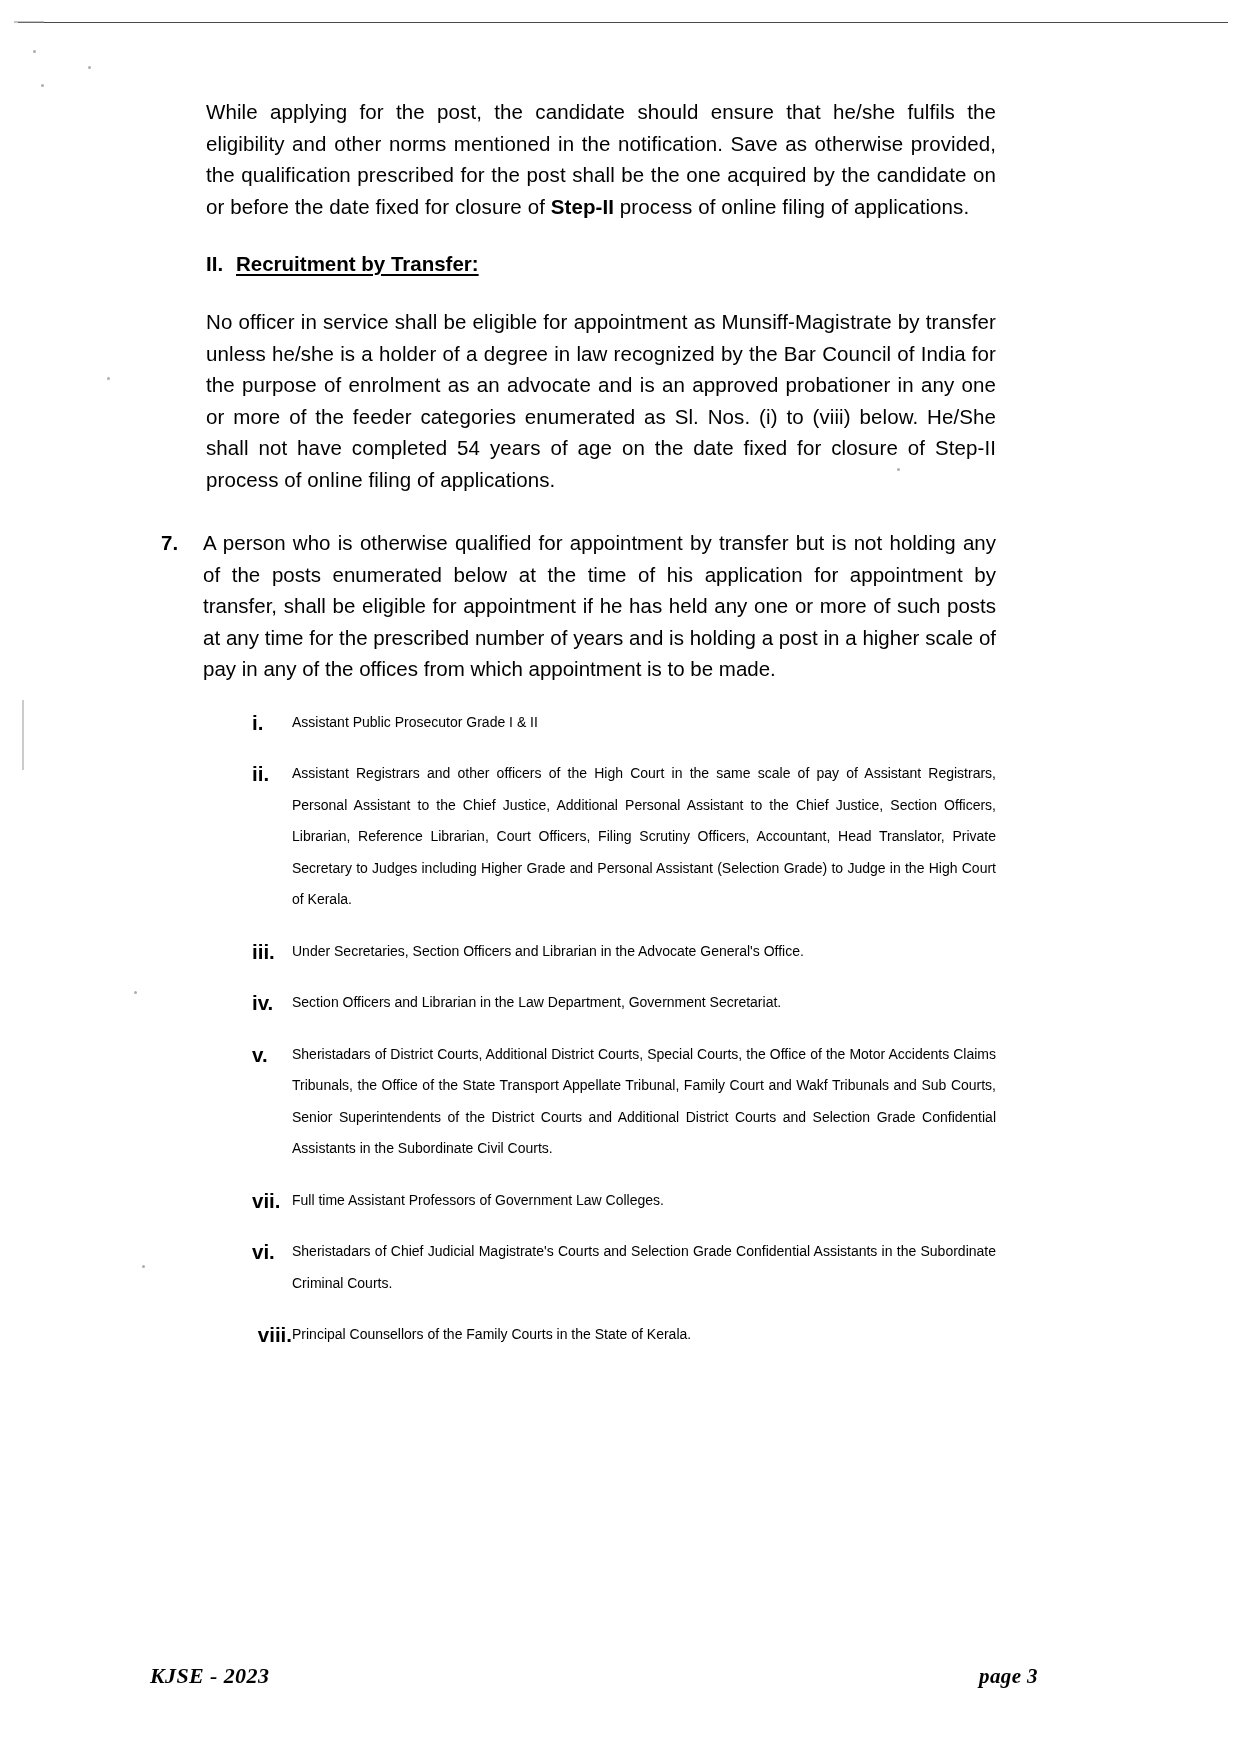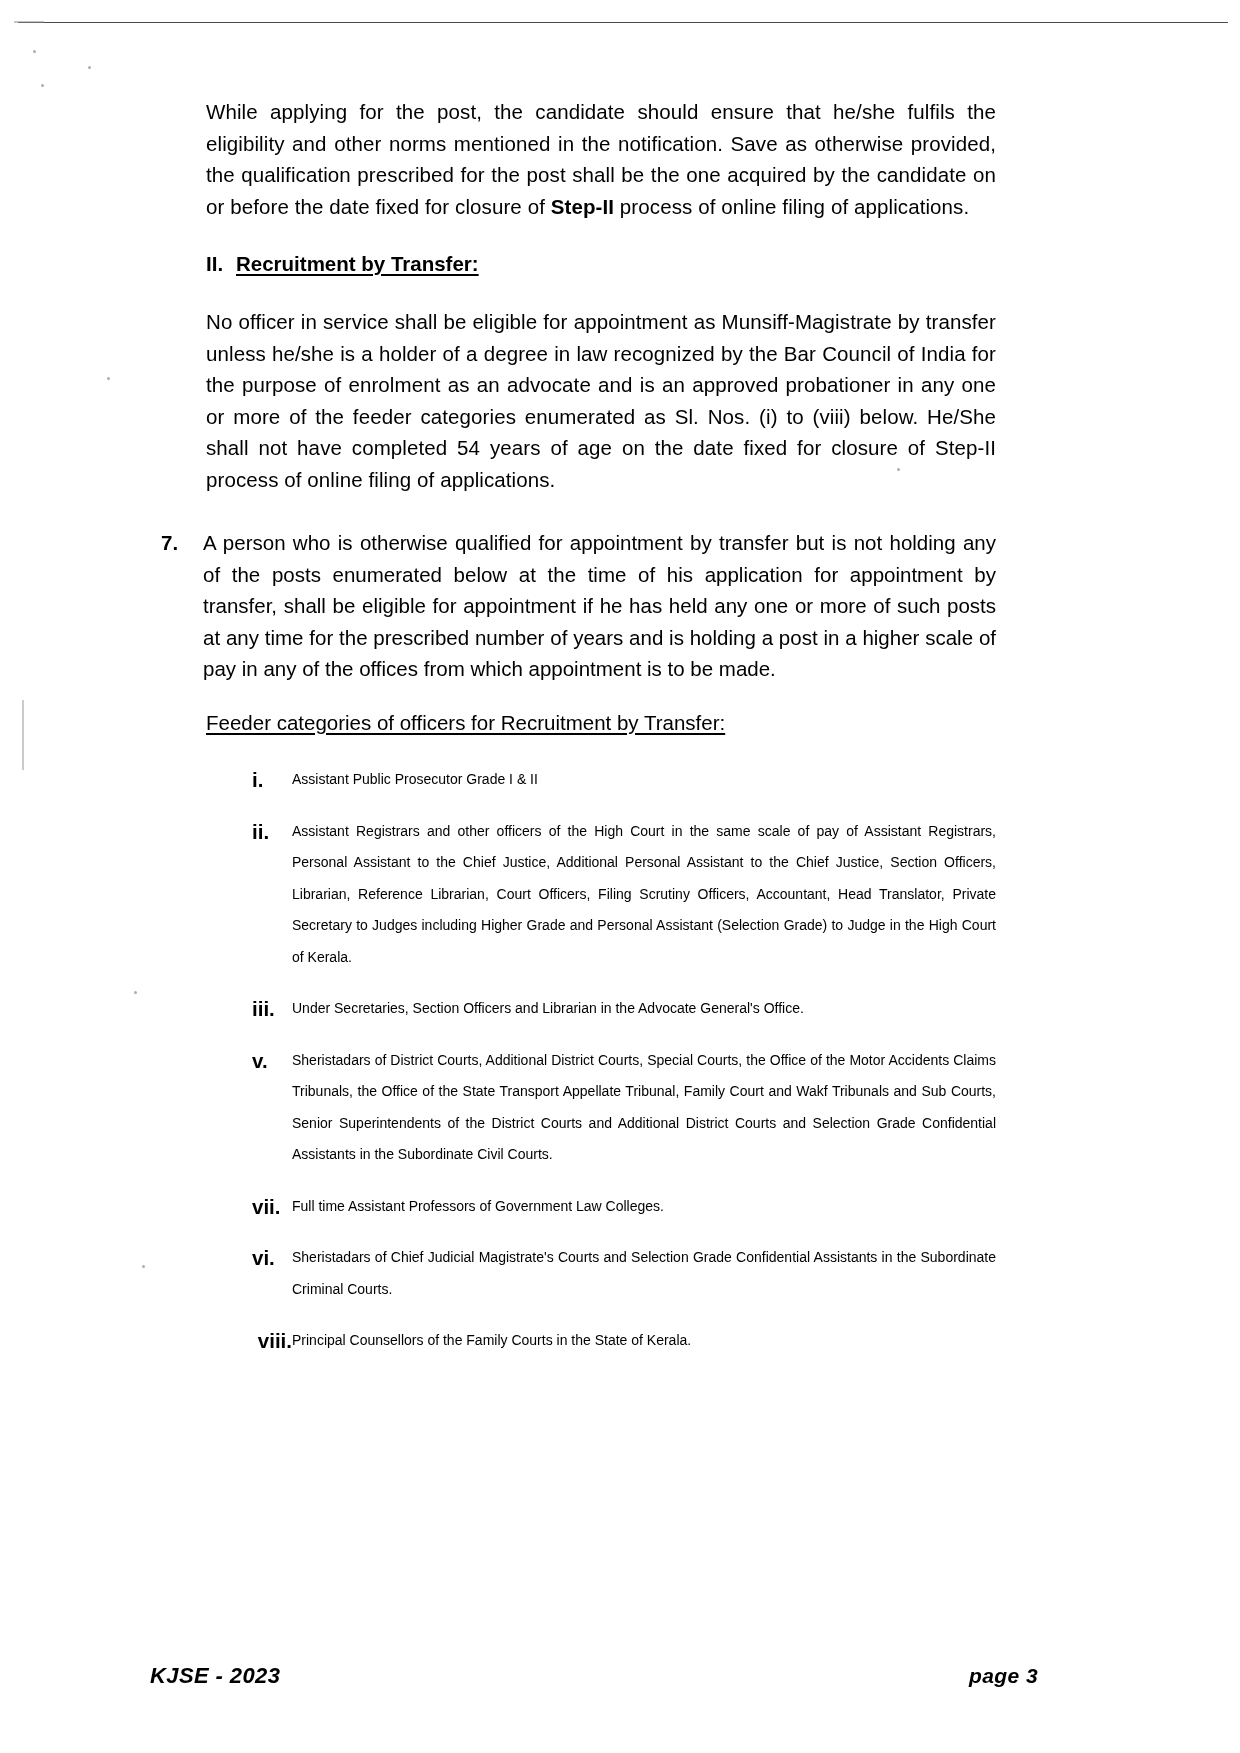--- a/index.html
+++ b/index.html
@@ -155,21 +155,21 @@
     position: absolute;
     left: 150px;
     right: 110px;
     bottom: 64px;
     display: flex;
     justify-content: space-between;
     align-items: baseline;
   }
   .footer .left,
   .footer .right {
-    font-family: Liberation Sans, sans-serif;
+    font-family: Liberation Serif, serif;
     font-style: italic;
     font-weight: bold;
     font-size: 22px;
     letter-spacing: .4px;
   }
   .footer .right {
     font-size: 21px;
   }
 </style>
 </head>
@@ -198,36 +198,37 @@
     </div>
 
     <p class="body-text para">No officer in service shall be eligible for appointment as Munsiff-Magistrate by transfer unless he/she is a holder of a degree in law recognized by the Bar Council of India for the purpose of enrolment as an advocate and is an approved probationer in any one or more of the feeder categories enumerated as Sl. Nos. (i) to (viii) below.  He/She shall not have completed 54 years of age on the date fixed for closure of Step-II process of online filing of applications.</p>
 
     <div class="numbered">
       <div class="num">7.</div>
       <div class="txt">A person who is otherwise qualified for appointment by transfer but is not holding any of the posts enumerated below at the time of his application for appointment by transfer, shall be eligible for appointment if he has held any one or more of such posts at any time for the prescribed number of years and is holding a post in a higher scale of pay in any of the offices from which  appointment is to be made.</div>
     </div>
 
 
-    <div>
-      <span class="feeder-heading">Feeder categories of officers for Recruitment by Transfer:</span>
-    </div>
 
     <ol class="roman">
       <li>
         <span class="marker">i.</span>
         <span class="item-text nojustify">Assistant Public Prosecutor Grade I &amp; II</span>
       </li>
       <li>
         <span class="marker">ii.</span>
         <span class="item-text">Assistant Registrars and other officers of the High Court in the same scale of   pay of Assistant Registrars, Personal Assistant to the Chief Justice, Additional   Personal Assistant to the Chief Justice, Section Officers, Librarian, Reference Librarian, Court Officers, Filing Scrutiny Officers, Accountant, Head Translator, Private Secretary to Judges including Higher Grade and Personal Assistant (Selection Grade) to Judge in the High Court of Kerala.</span>
       </li>
       <li>
         <span class="marker">iii.</span>
         <span class="item-text">Under Secretaries, Section Officers and Librarian in the Advocate General's Office.</span>
+      </li>
+      <li>
+        <span class="marker">iv.</span>
+        <span class="item-text">Section Officers and Librarian in the Law Department, Government Secretariat.</span>
       </li>
       <li>
         <span class="marker">v.</span>
         <span class="item-text">Sheristadars of District Courts, Additional District Courts, Special Courts, the Office of the Motor Accidents Claims Tribunals, the Office of the State Transport Appellate Tribunal, Family Court and Wakf Tribunals and Sub Courts, Senior Superintendents of the District Courts and Additional District Courts and Selection Grade Confidential Assistants in the Subordinate Civil Courts.</span>
       </li>
       <li>
         <span class="marker">vii.</span>
         <span class="item-text nojustify">Full time Assistant Professors of Government Law Colleges.</span>
       </li>
       <li>

